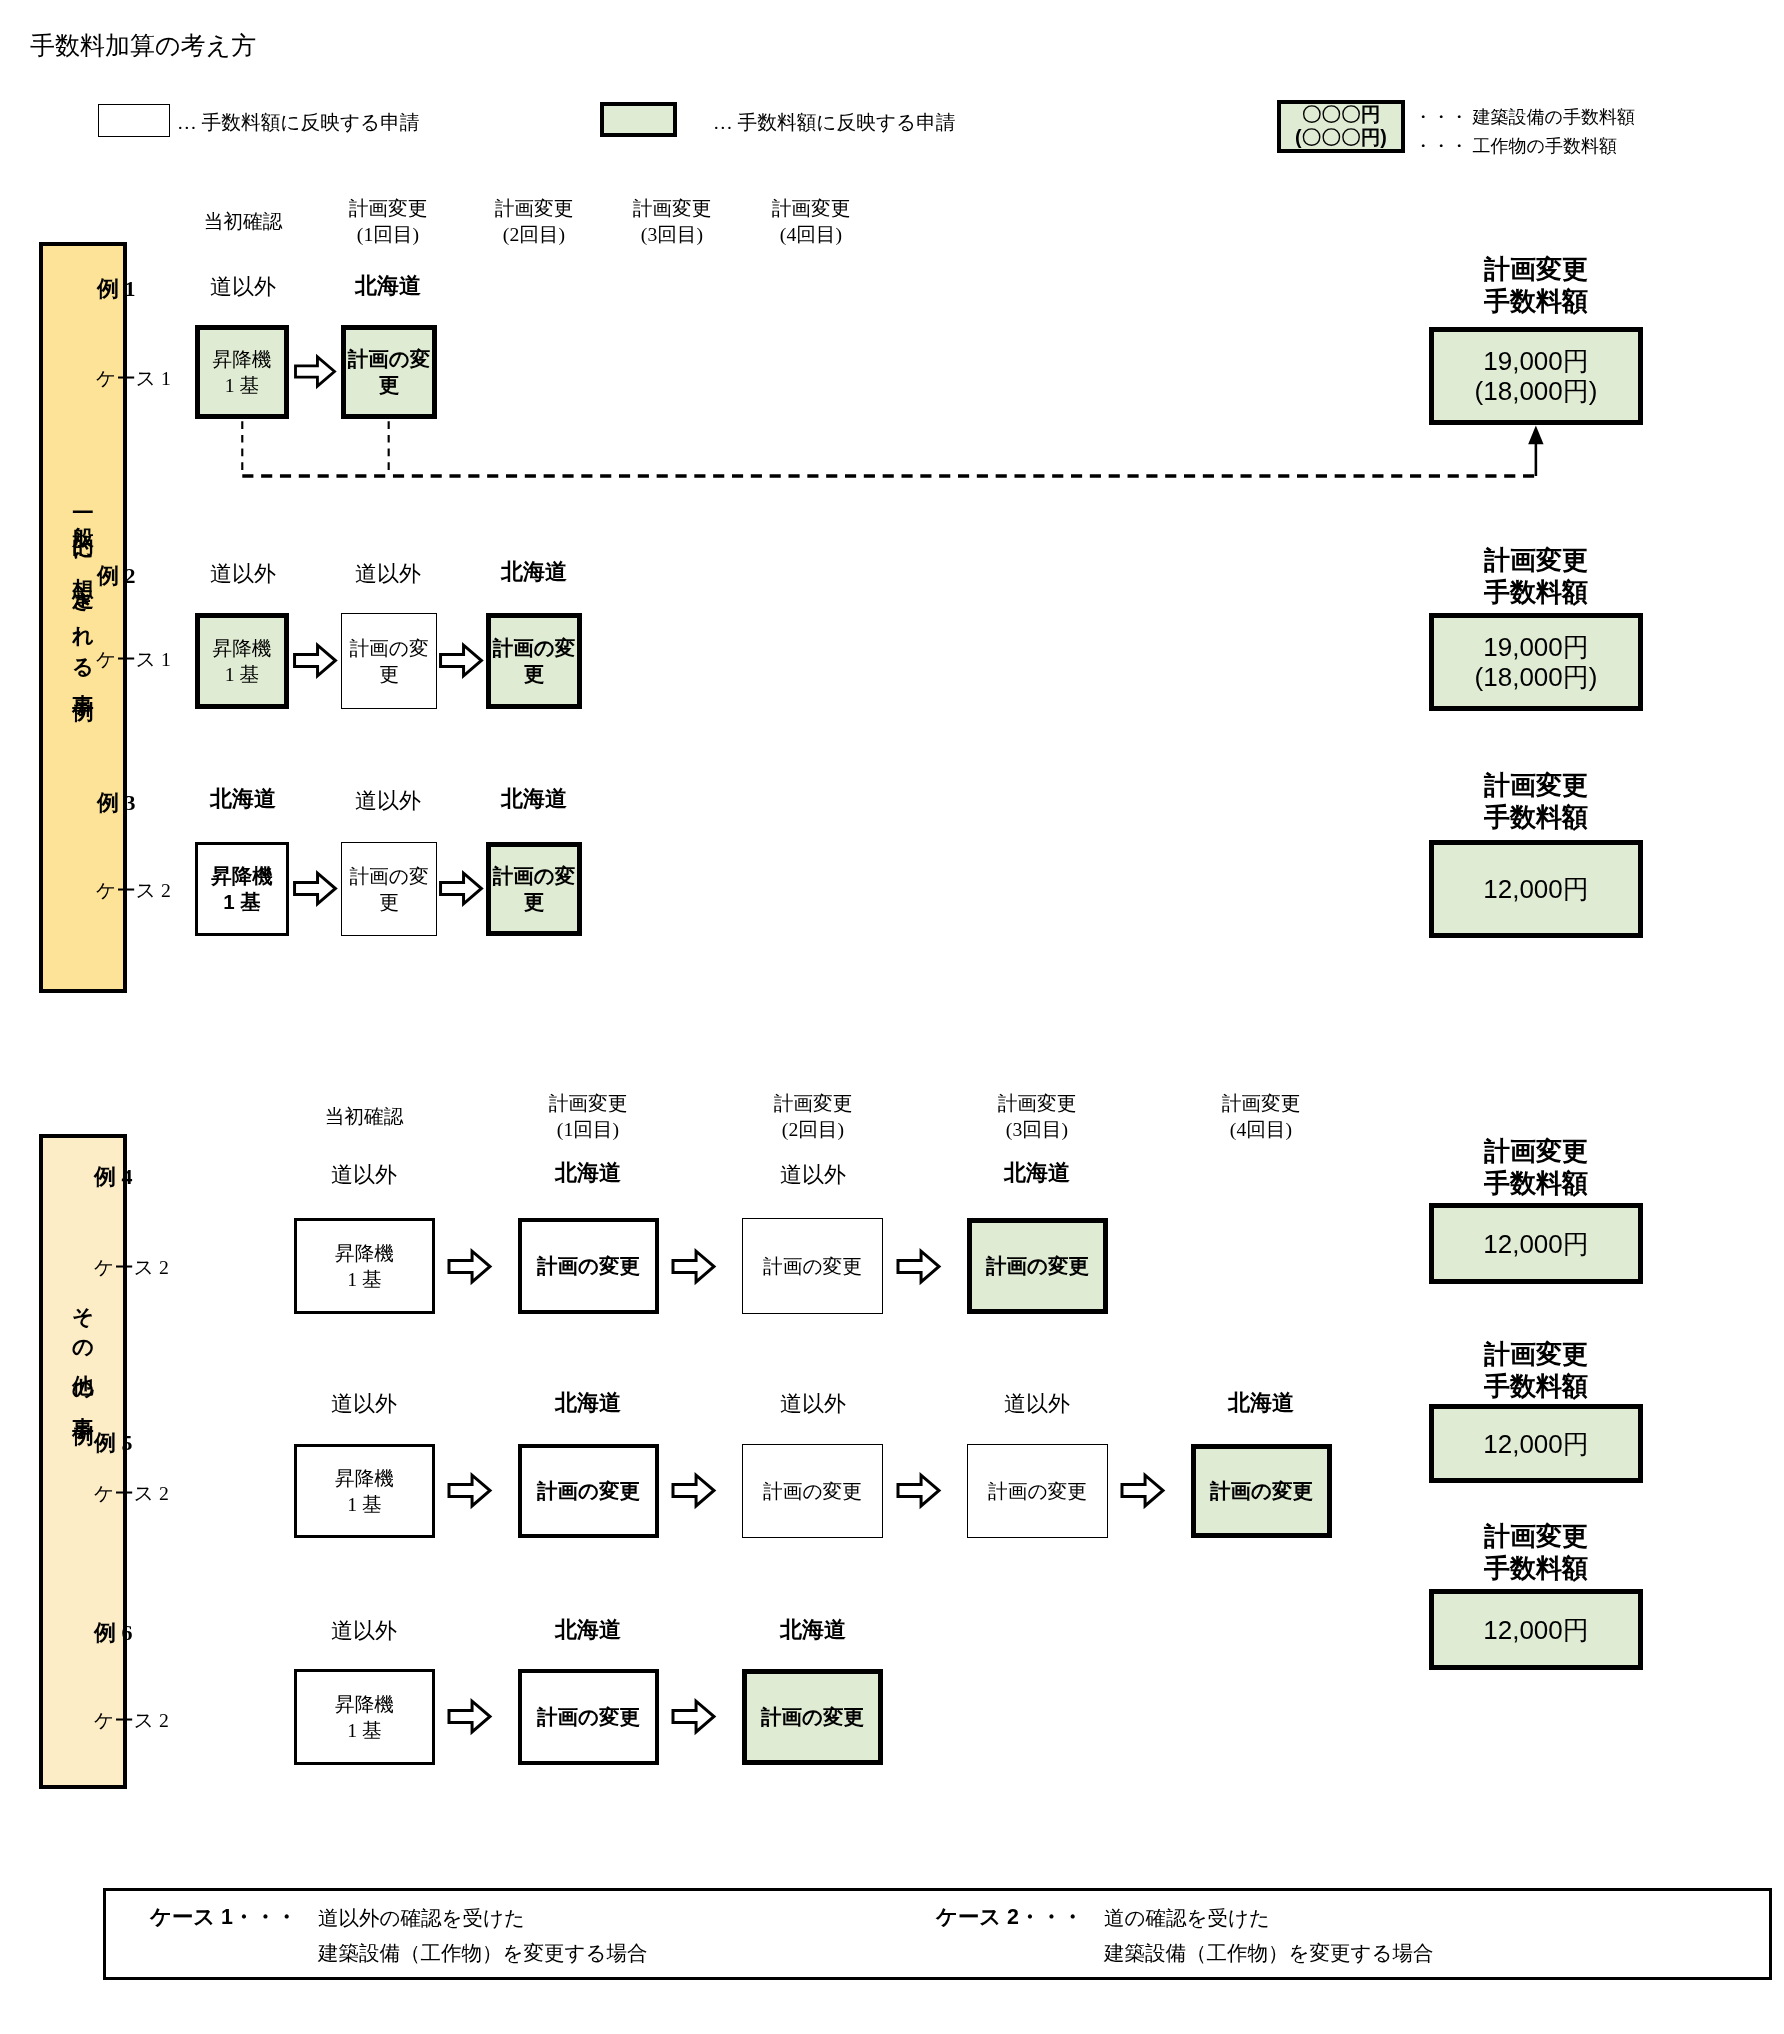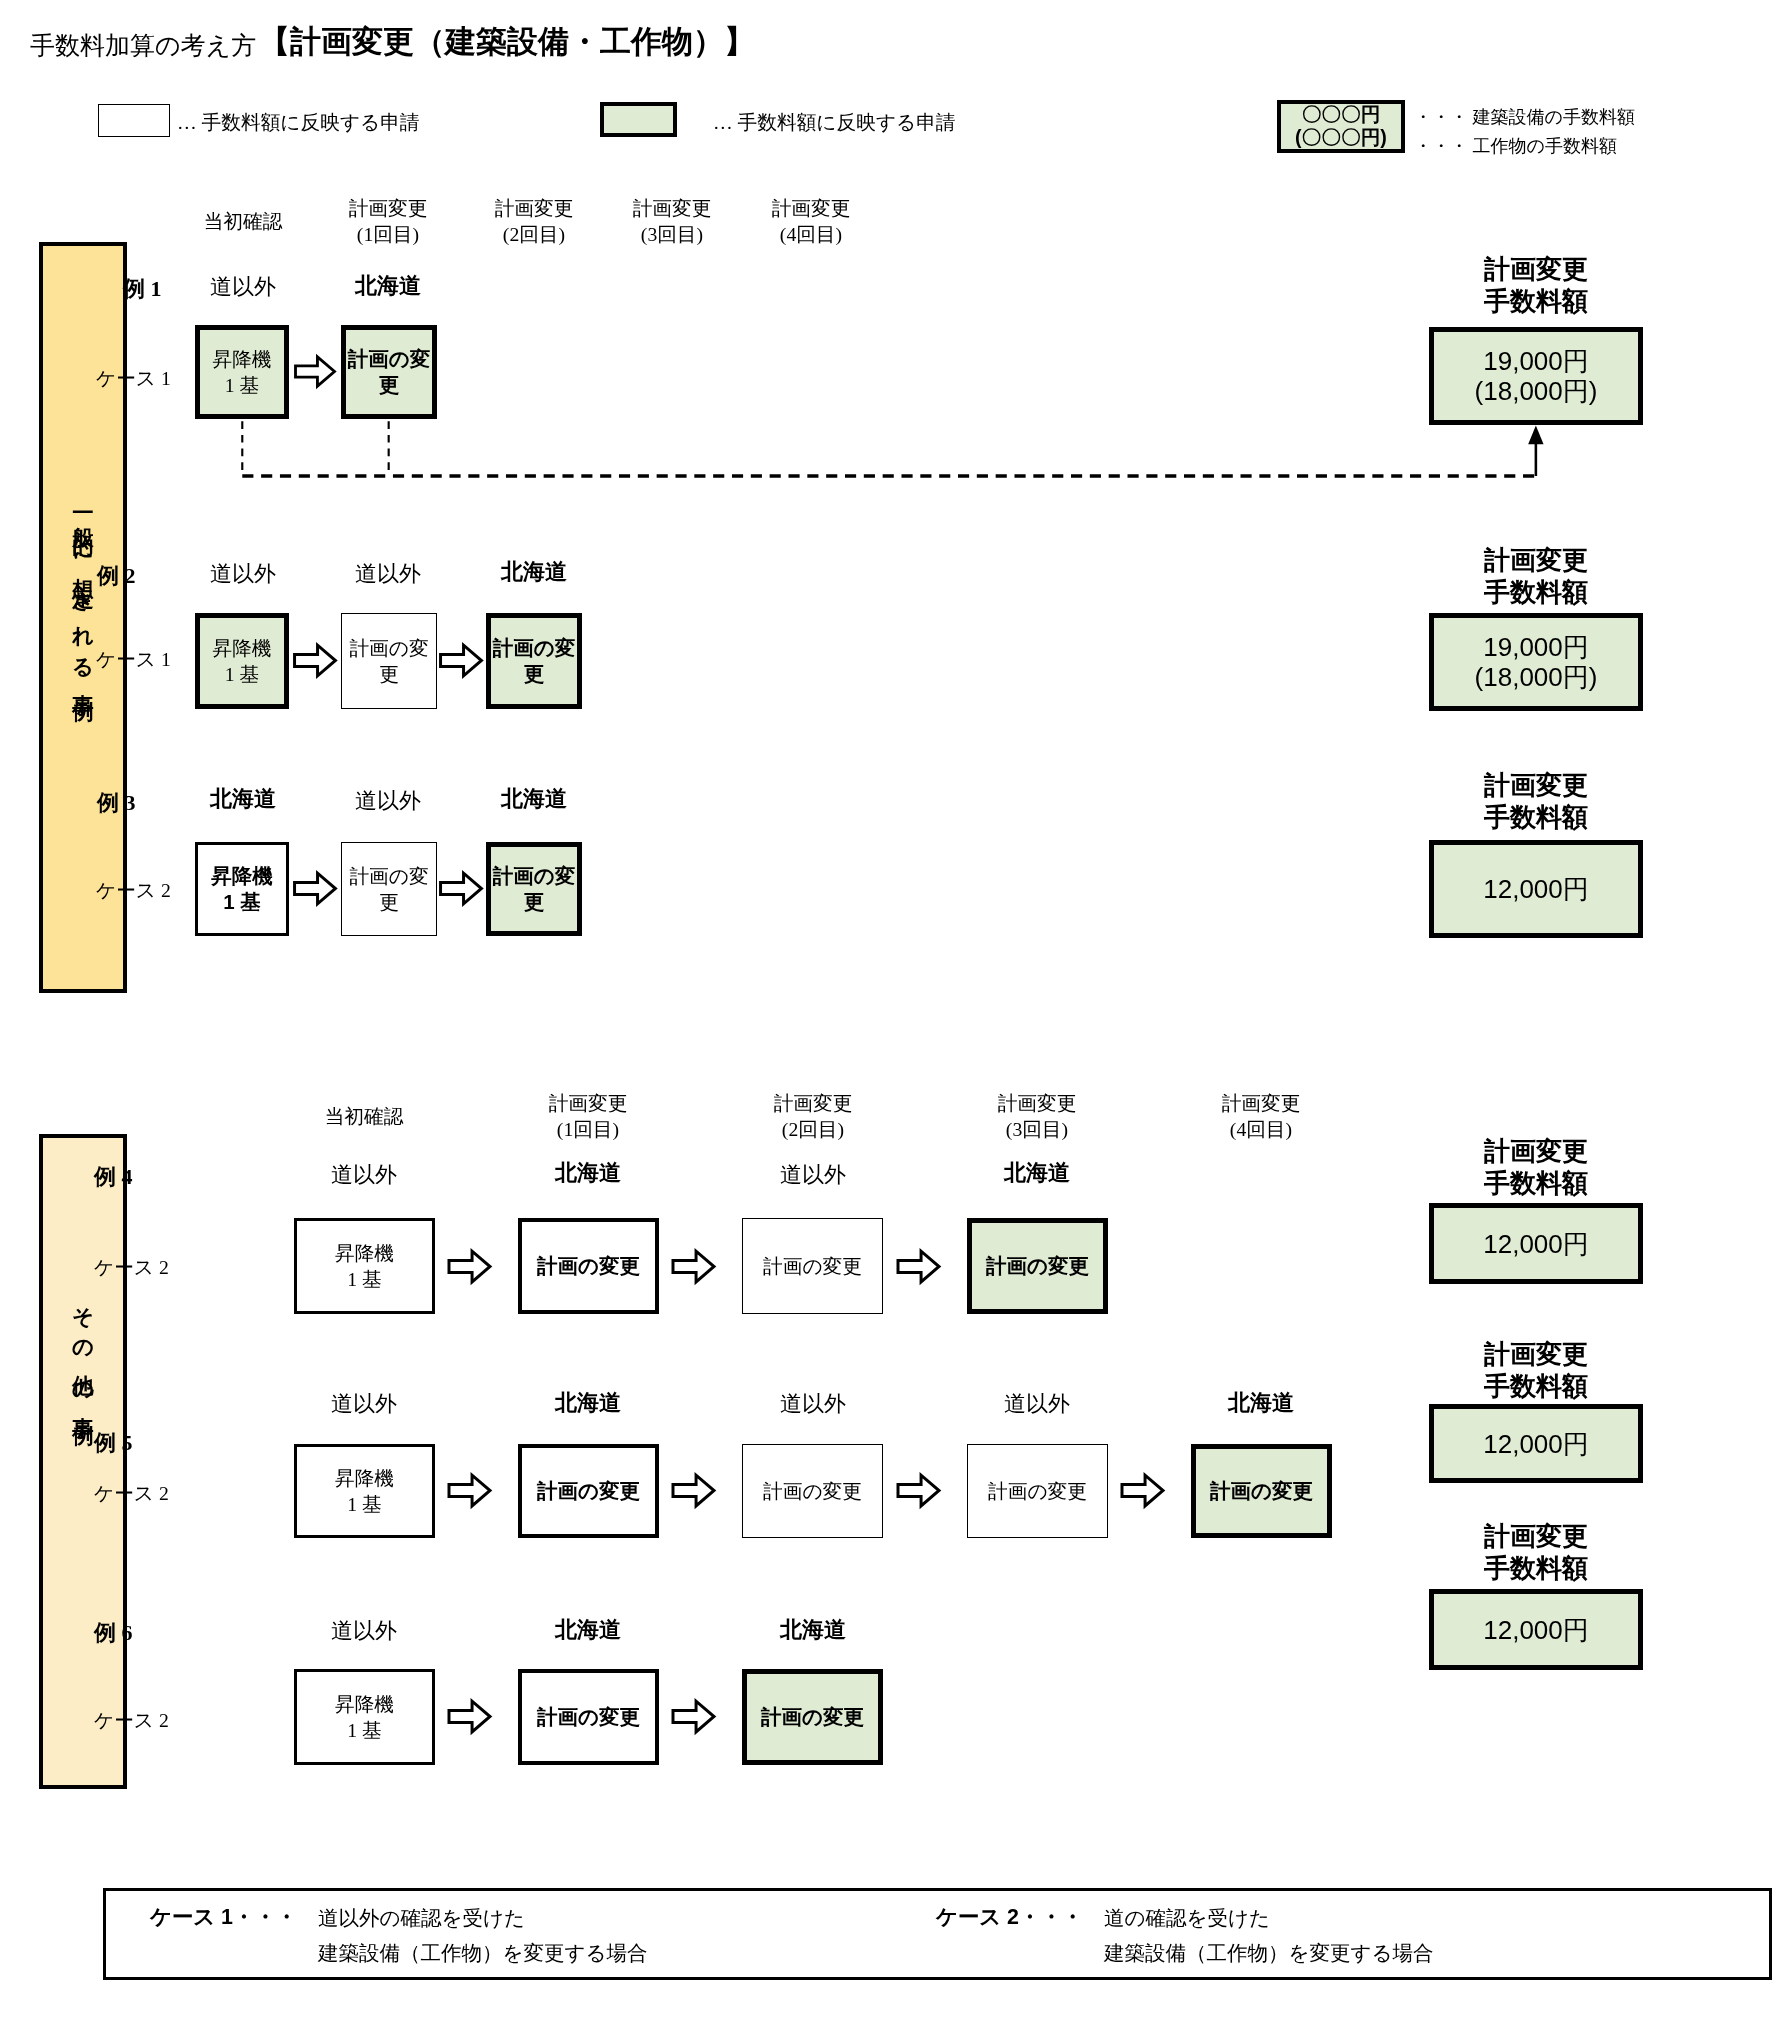--- a/index.html
+++ b/index.html
@@ -55,21 +55,20 @@
   .notelabel{position:absolute;font-family:"Liberation Sans","DejaVu Sans",sans-serif;font-weight:bold;font-size:21.4px;}
   .noteline{position:absolute;font-size:20.5px;}
   svg.overlay{position:absolute;left:0;top:0;pointer-events:none;}
 </style>
 </head>
 <body>
 
 <div id="canvas">
 
   <span class="abs" style="left:30px;top:29px;font-size:25px;">手数料加算の考え方</span>
-  <span class="abs sans b" style="left:259px;top:20.5px;font-size:31px;">【計画変更（建築設備・工作物）】</span>
 
   <div class="legendbox" style="left:98px;top:104px;width:72px;height:33px;"></div>
   <span class="legendtext" style="left:177px;top:109px;">… 手数料額に反映する申請</span>
   <div class="legendbox green" style="left:600px;top:102px;width:77px;height:35px;"></div>
   <span class="legendtext" style="left:713px;top:109px;">…  手数料額に反映する申請</span>
   <div class="samplefee" style="left:1277px;top:100px;width:128px;height:53px;">
     <div>〇〇〇円</div>
     <div>(〇〇〇円)</div>
   </div>
   <span class="sampledesc" style="left:1414px;top:105px;">・・・ 建築設備の手数料額</span>
@@ -92,21 +91,21 @@
     </div>
   <div class="collabel" style="left:738px;top:195px;">
       <div>計画変更</div>
       <div>(4回目)</div>
     </div>
 
   <div class="sidebar" style="top:242px;height:751px;background:var(--yel1);padding-bottom:41px;">
     <span>一般的に想定される事例</span>
   </div>
 
-  <span class="ex" style="left:97px;top:274px;margin-left:26px;">例 1</span>
+  <span class="ex" style="left:97px;top:274px;">例 1</span>
   <span class="case" style="left:96px;top:365px;">ケース 1</span>
   <div class="loc" style="left:170px;top:272px;">道以外</div>
   <div class="loc bold" style="left:315px;top:271px;">北海道</div>
   <div class="box green" style="left:195px;top:325px;width:94px;height:94px;">
     <div>昇降機</div>
     <div>1 基</div>
   </div>
   <svg class="arrow" style="left:292px;top:352px;" width="46" height="39" viewBox="0 0 54 48">
       <polygon points="3,17 30,17 30,6 51,24 30,42 30,31 3,31"></polygon>
     </svg>

